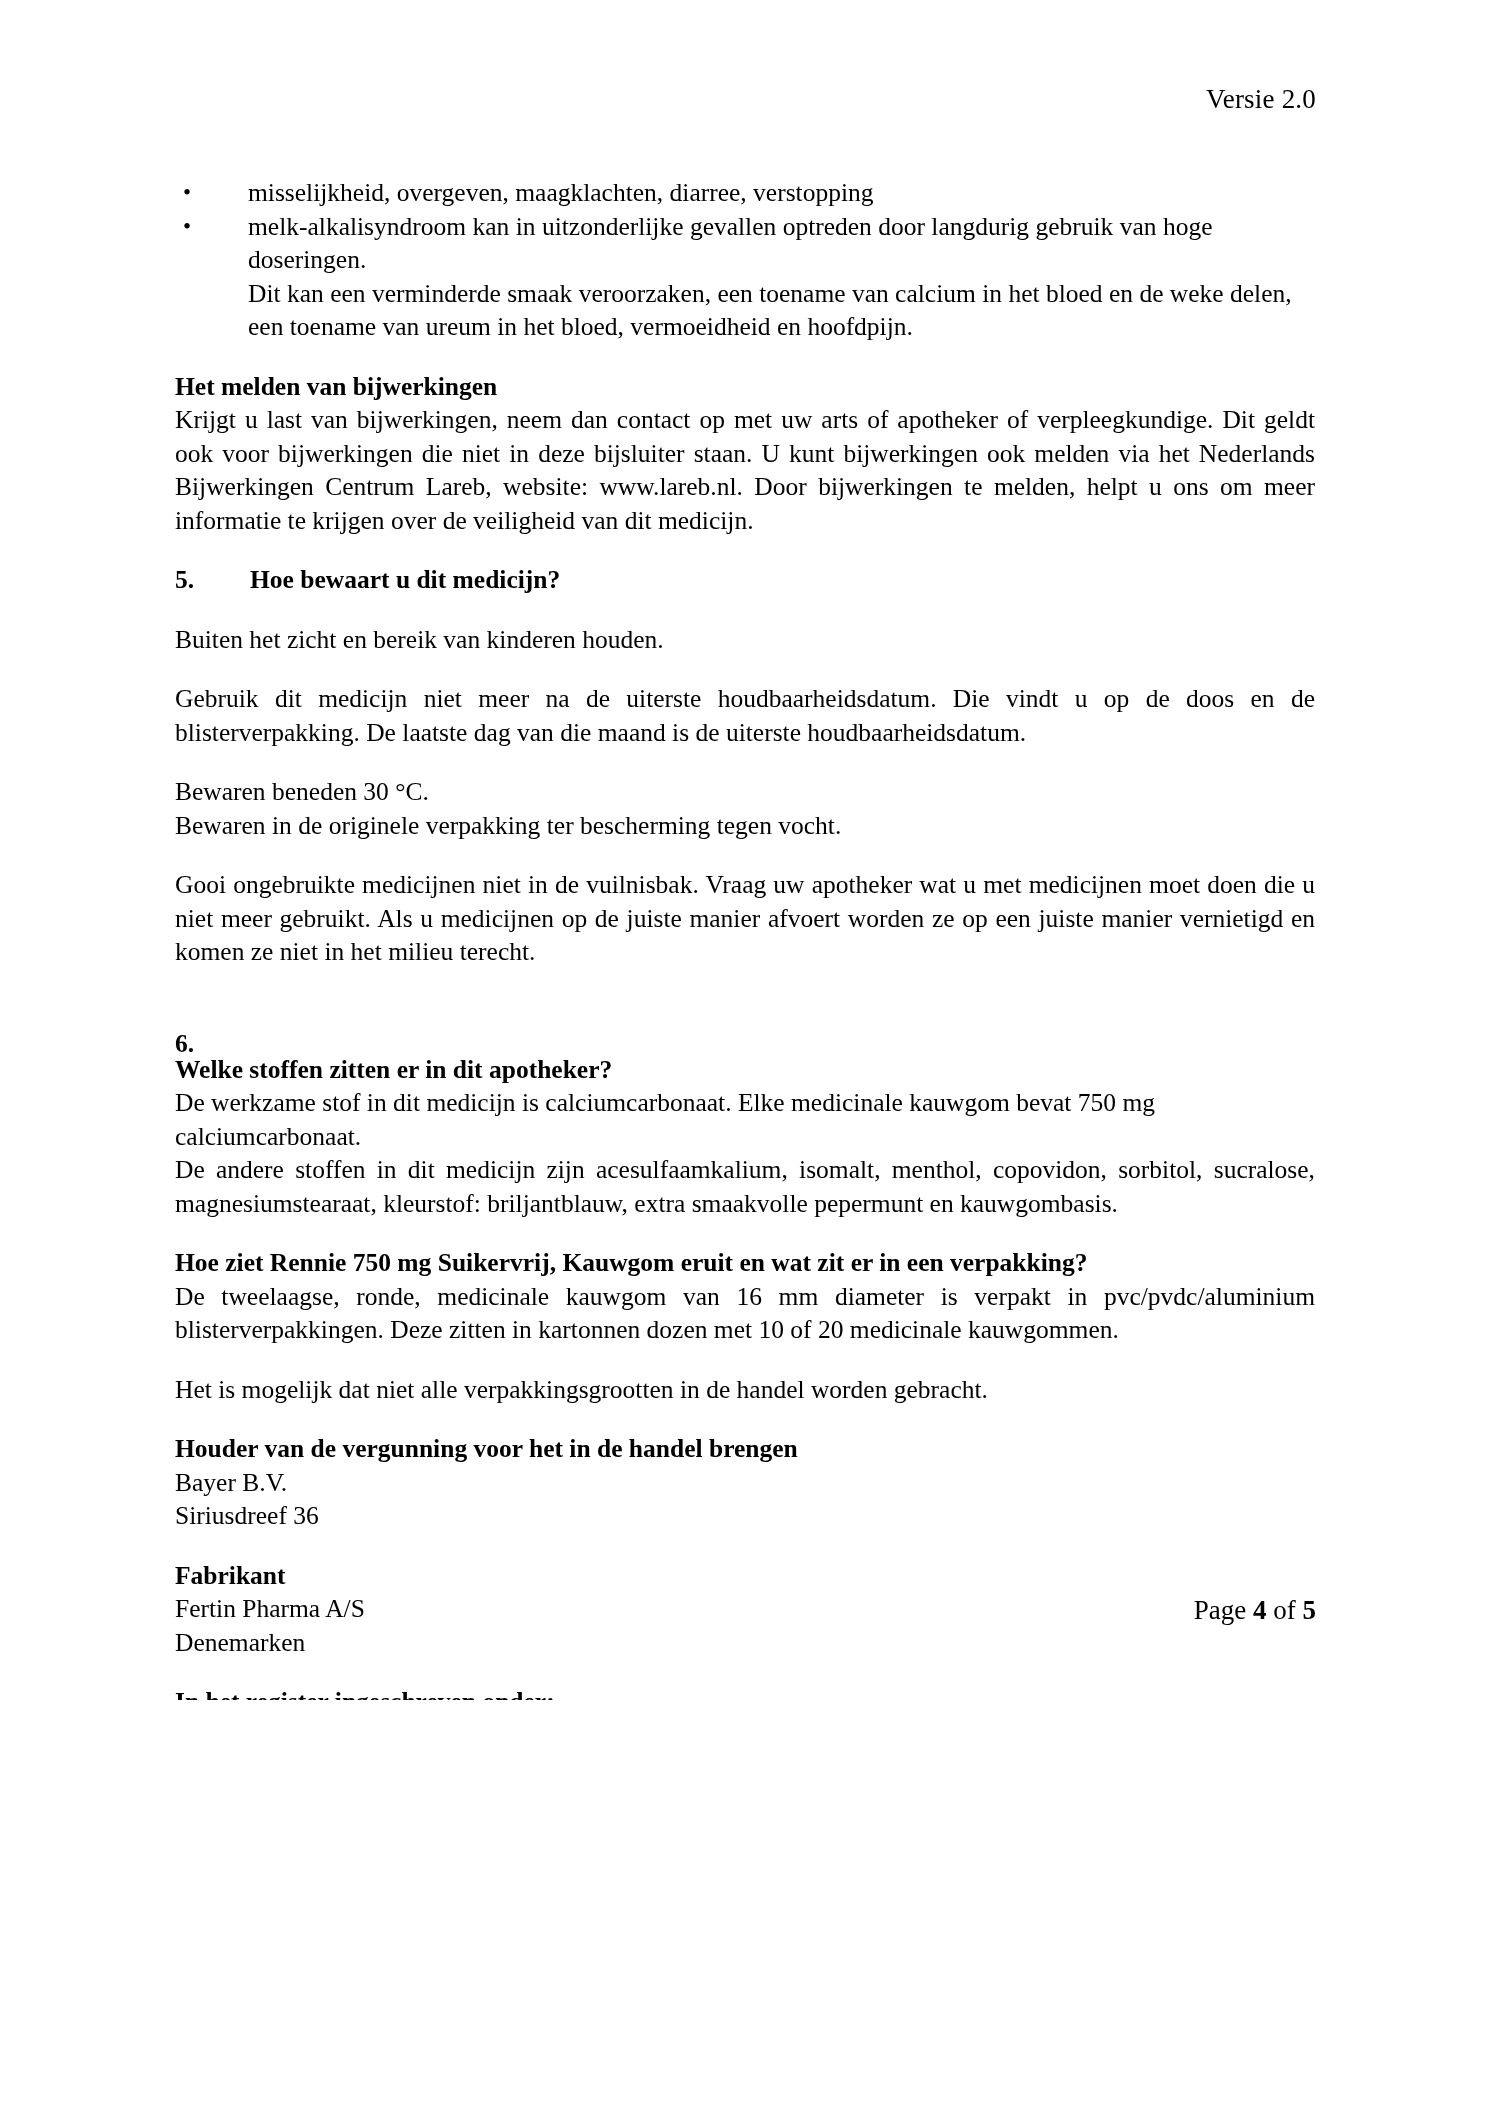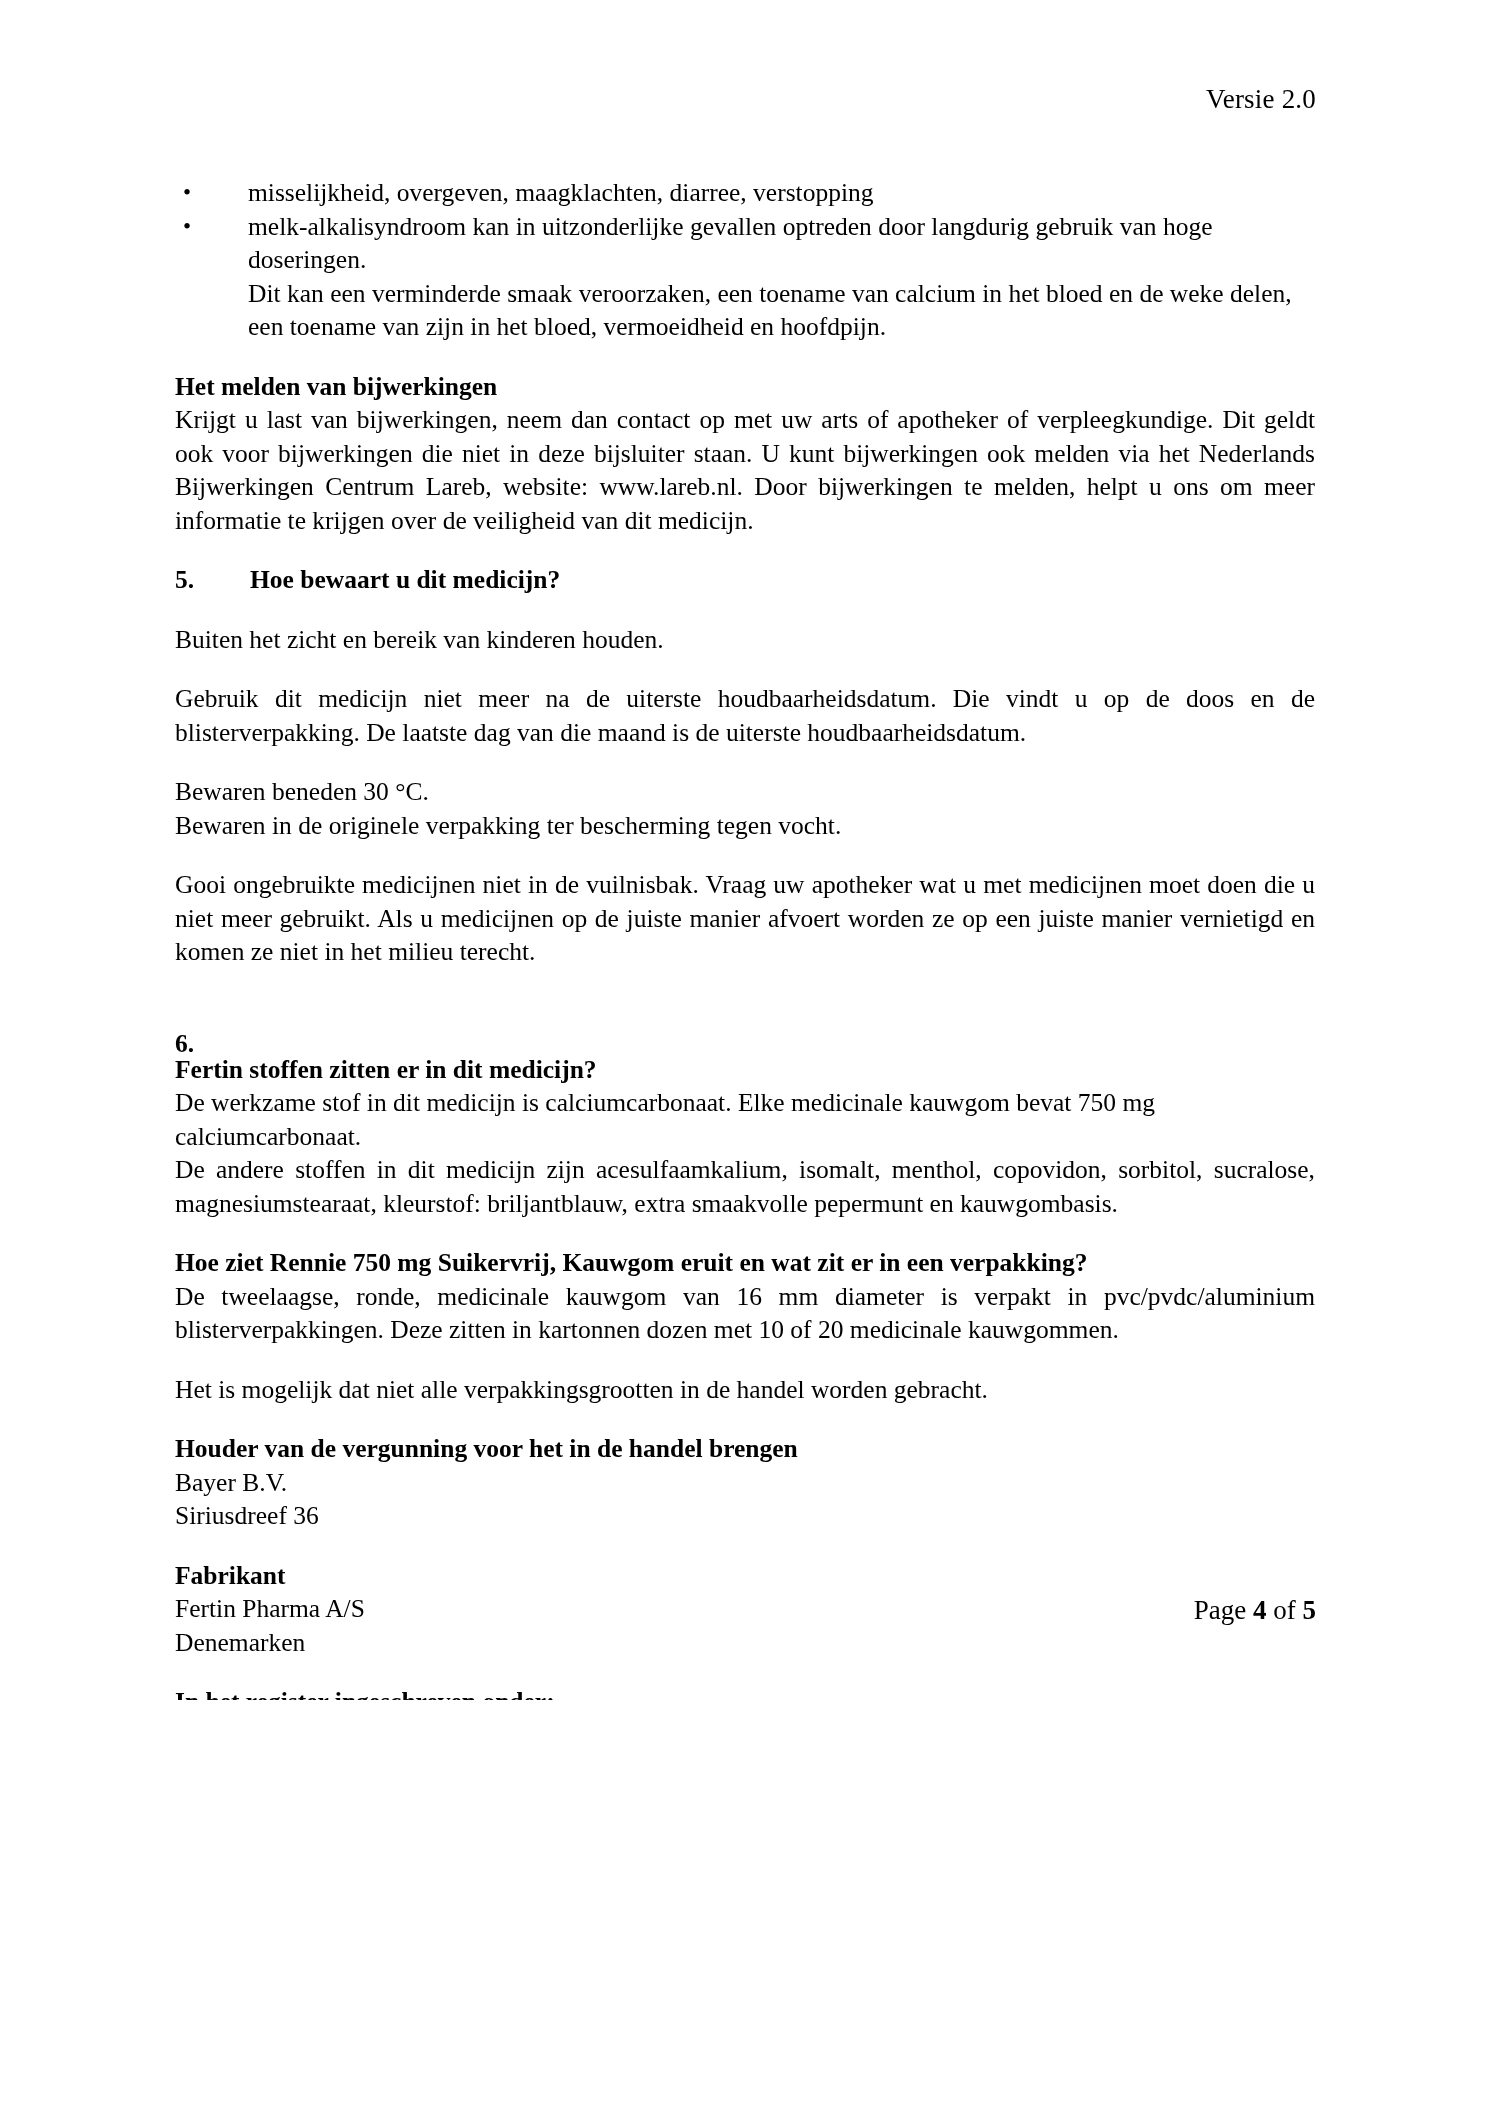--- a/index.html
+++ b/index.html
@@ -128,21 +128,21 @@
     <ul class="bullets">
       <li>
         <span class="bullet-dot">•</span>
         <span>misselijkheid, overgeven, maagklachten, diarree, verstopping</span>
       </li>
       <li>
         <span class="bullet-dot">•</span>
         <span>melk-alkalisyndroom kan in uitzonderlijke gevallen optreden door langdurig gebruik van hoge doseringen.</span>
       </li>
     </ul>
-    <div class="sub-indent">Dit kan een verminderde smaak veroorzaken, een toename van calcium in het bloed en de weke delen, een toename van zijn in het bloed, vermoeidheid en hoofdpijn.</div>
+    <div class="sub-indent">Dit kan een verminderde smaak veroorzaken, een toename van calcium in het bloed en de weke delen, een toename van ureum in het bloed, vermoeidheid en hoofdpijn.</div>
 
     <div class="gap-md"></div>
 
     <h3 class="bold-head">Het melden van bijwerkingen</h3>
     <p class="body-text">Krijgt u last van bijwerkingen, neem dan contact op met uw arts of apotheker of verpleegkundige. Dit geldt ook voor bijwerkingen die niet in deze bijsluiter staan. U kunt bijwerkingen ook melden via het Nederlands Bijwerkingen Centrum Lareb, website: www.lareb.nl. Door bijwerkingen te melden, helpt u ons om meer informatie te krijgen over de veiligheid van dit medicijn.</p>
 
     <div class="gap-md"></div>
 
     <h2 class="numbered-head">
       <span class="num">5.</span>
@@ -167,21 +167,21 @@
     <p class="body-text">Gooi ongebruikte medicijnen niet in de vuilnisbak. Vraag uw apotheker wat u met medicijnen moet doen die u niet meer gebruikt. Als u medicijnen op de juiste manier afvoert worden ze op een juiste manier vernietigd en komen ze niet in het milieu terecht.</p>
 
     <div class="gap-xl"></div>
 
     <h2 class="numbered-head">
       <span class="num">6.</span>
     </h2>
 
     <div class="gap-md"></div>
 
-    <h3 class="bold-head">Fertin stoffen zitten er in dit medicijn?</h3>
+    <h3 class="bold-head">Welke stoffen zitten er in dit apotheker?</h3>
     <p class="body-text-left">De werkzame stof in dit medicijn is calciumcarbonaat. Elke medicinale kauwgom bevat 750 mg calciumcarbonaat.</p>
     <p class="body-text">De andere stoffen in dit medicijn zijn acesulfaamkalium, isomalt, menthol, copovidon, sorbitol, sucralose, magnesiumstearaat, kleurstof: briljantblauw, extra smaakvolle pepermunt en kauwgombasis.</p>
 
     <div class="gap-md"></div>
 
     <h3 class="bold-head">Hoe ziet Rennie 750 mg Suikervrij, Kauwgom eruit en wat zit er in een verpakking?</h3>
     <p class="body-text">De tweelaagse, ronde, medicinale kauwgom van 16 mm diameter is verpakt in pvc/pvdc/aluminium blisterverpakkingen. Deze zitten in kartonnen dozen met 10 of 20 medicinale kauwgommen.</p>
 
     <div class="gap-md"></div>
 

